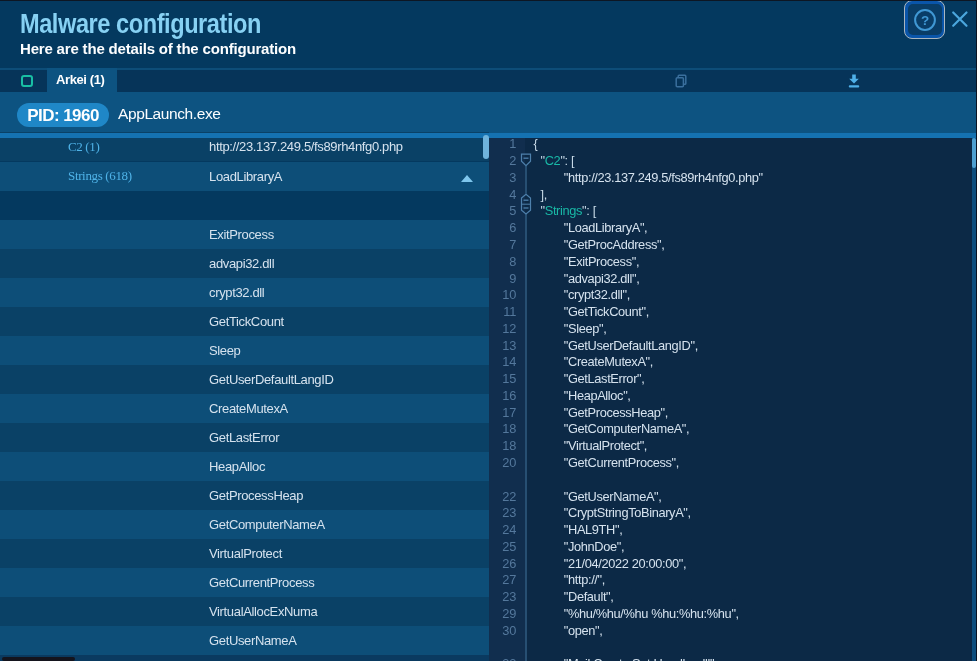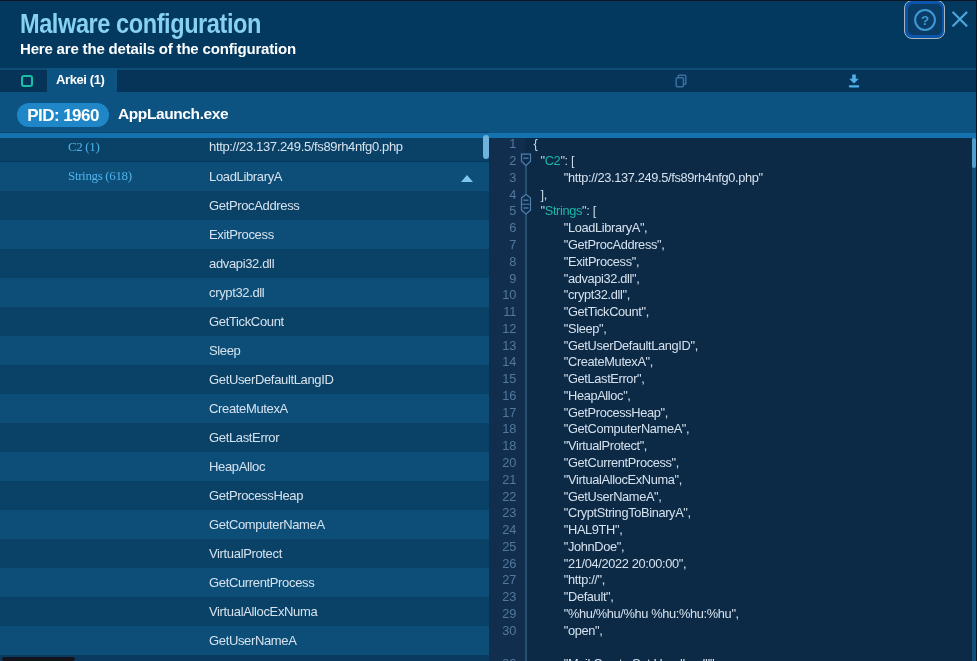--- a/index.html
+++ b/index.html
@@ -22,21 +22,21 @@
 .tbtext{top:68.5px;height:24px;line-height:25px;font-size:12px;letter-spacing:-0.35px;margin-top:32px;}
 #hideall{left:581.5px;color:#4fb9ef;font-weight:bold;}
 #copysel{left:689.5px;color:#42729d;letter-spacing:-0.05px;}
 #dljson{left:864px;color:#4fb9ef;font-weight:bold;}
 #copyicon{left:674px;top:73.5px;}
 #dlicon{left:848px;top:73.5px;}
 
 #pidrow{left:0;top:91.5px;width:977px;height:42px;background:#0d5381;}
 #pidpill{position:absolute;left:17px;top:11.5px;width:92px;height:24px;border-radius:12px;background:#1f87c7;
   text-align:center;line-height:26px;font-size:17px;font-weight:bold;color:#fff;letter-spacing:-0.55px;}
-#appname{position:absolute;left:118px;top:0;height:42px;line-height:43px;font-size:15.5px;font-weight:bold;color:#fdfeff;letter-spacing:-0.4px;}
+#appname{position:absolute;left:118px;top:0;height:42px;line-height:43px;font-size:15.5px;font-weight:normal;color:#fdfeff;letter-spacing:-0.4px;}
 
 .row{left:0;width:489px;height:29.05px;}
 .row.odd{background:#0a4166;}
 .row.even{background:#0d4e78;}
 .row .lbl{position:absolute;left:68px;top:0;height:100%;display:flex;align-items:center;font-size:13px;color:#4fb3e8;letter-spacing:-0.35px;font-family:Liberation Serif, serif;}
 .row .val{position:absolute;left:209px;top:0;height:100%;display:flex;align-items:center;font-size:13px;color:#d5e2ee;letter-spacing:-0.35px;}
 .row .arrow{position:absolute;left:461px;top:13.8px;width:0;height:0;border-left:6px solid transparent;border-right:6px solid transparent;border-bottom:7px solid #7ec6ec;}
 #vthumbL{left:483.3px;top:135px;width:5.7px;height:24px;border-radius:3px;background:#6fb3dc;z-index:6;}
 #hscroll{left:0;top:654.5px;width:489px;height:6.5px;background:#0a3a60;z-index:6;}
 #hthumb{position:absolute;left:2px;top:2px;width:73px;height:4.5px;border-radius:2px;background:#14141d;}
@@ -91,23 +91,20 @@
     </div>
 <div class="row odd" style="top:132.45px">
       <span class="lbl">C2 (1)</span>
       <span class="val">http://23.137.249.5/fs89rh4nfg0.php</span>
     </div>
 <div class="row even" style="top:161.50px">
       <span class="lbl">Strings (618)</span>
       <span class="val">LoadLibraryA</span>
       <span class="arrow"></span>
     </div>
-<div class="row odd" style="top:190.55px">
-      <span class="val">GetProcAddress</span>
-    </div>
 <div class="row even" style="top:219.60px">
       <span class="val">ExitProcess</span>
     </div>
 <div class="row odd" style="top:248.65px">
       <span class="val">advapi32.dll</span>
     </div>
 <div class="row even" style="top:277.70px">
       <span class="val">crypt32.dll</span>
     </div>
 <div class="row odd" style="top:306.75px">
@@ -220,24 +217,20 @@
       <span class="ln">18</span>
       <span class="code" style="left:74.8px"><span class="str">"GetComputerNameA",</span></span>
     </div>
 <div class="jl" style="top:438.25px">
       <span class="ln">18</span>
       <span class="code" style="left:74.8px"><span class="str">"VirtualProtect",</span></span>
     </div>
 <div class="jl" style="top:455.02px">
       <span class="ln">20</span>
       <span class="code" style="left:74.8px"><span class="str">"GetCurrentProcess",</span></span>
-    </div>
-<div class="jl" style="top:471.80px">
-      <span class="ln">21</span>
-      <span class="code" style="left:74.8px"><span class="str">"VirtualAllocExNuma",</span></span>
     </div>
 <div class="jl" style="top:488.57px">
       <span class="ln">22</span>
       <span class="code" style="left:74.8px"><span class="str">"GetUserNameA",</span></span>
     </div>
 <div class="jl" style="top:505.35px">
       <span class="ln">23</span>
       <span class="code" style="left:74.8px"><span class="str">"CryptStringToBinaryA",</span></span>
     </div>
 <div class="jl" style="top:522.12px">

